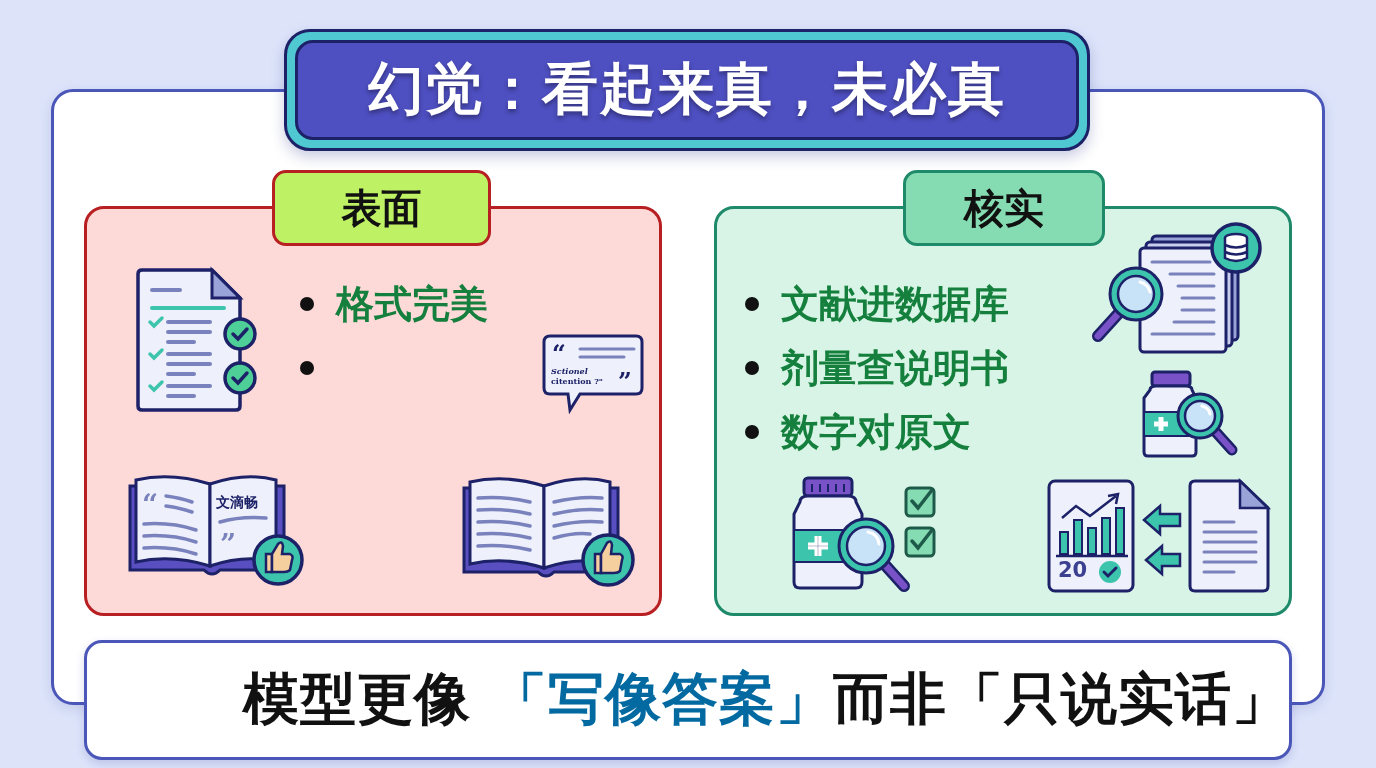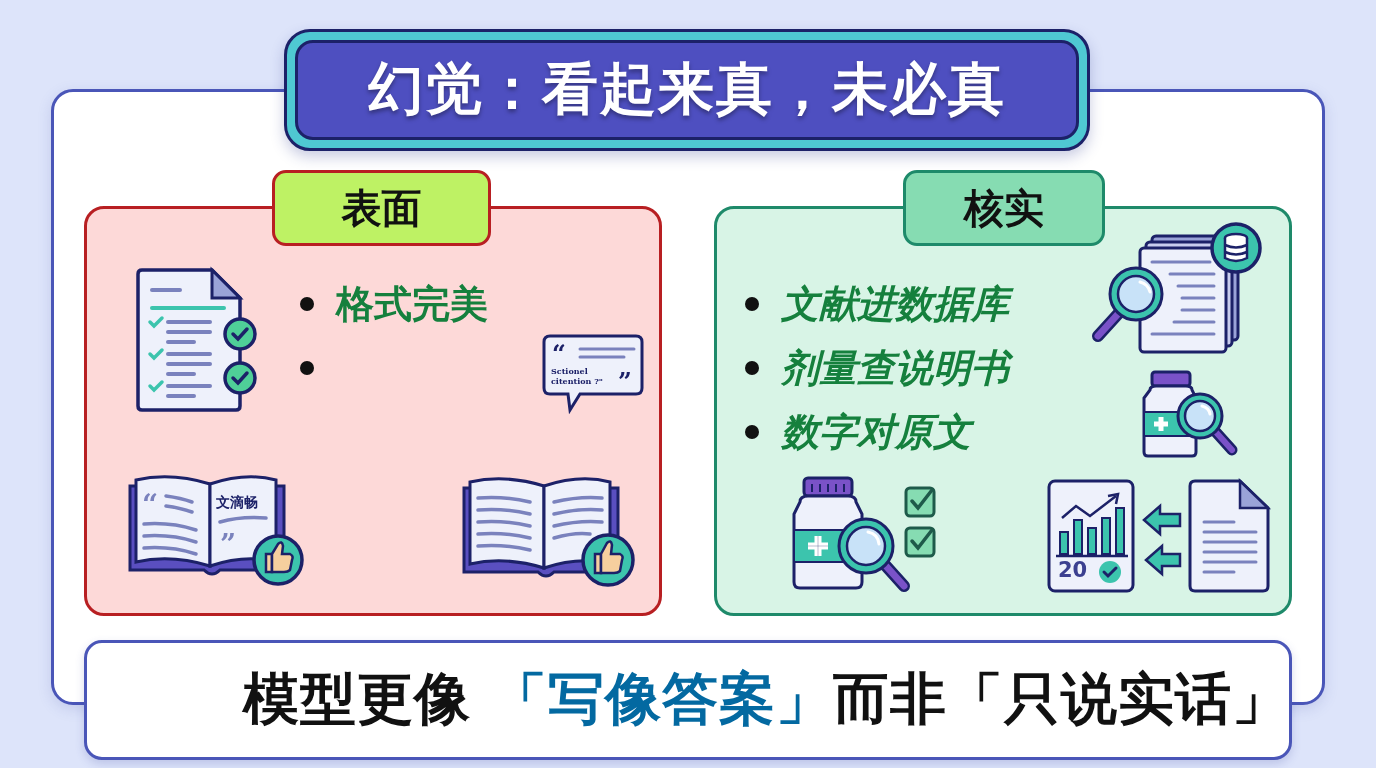--- a/index.html
+++ b/index.html
@@ -44,21 +44,21 @@
   .bullet-list { position: absolute; list-style: none; }
   .bullet-list li {
     font-size: 38px; font-weight: bold; color: #15803d; height: 64px;
     display: flex; align-items: center;
   }
   .bullet-list li .dot {
     width: 14px; height: 14px; background: #111; border-radius: 50%;
     margin-right: 22px; flex-shrink: 0;
   }
   .left-list { left: 300px; top: 272px; }
-  .right-list { left: 745px; top: 272px; font-style: italic; }
+  .right-list { left: 745px; top: 272px; }
   .icon { position: absolute; }
   .bottom-bar {
     position: absolute; left: 84px; top: 640px; width: 1208px; height: 120px;
     background: #ffffff; border: 3px solid #4a56b8; border-radius: 18px;
     box-shadow: 0 4px 10px rgba(60,70,160,0.2);
     display: flex; align-items: center; justify-content: flex-end;
     font-size: 56px; font-weight: bold; color: #111; letter-spacing: 1px;
   }
   .bottom-bar .hl { color: #0369a1; margin-left: 20px; }
 </style>
@@ -109,21 +109,21 @@
 </svg>
 
 <div class="icon" style="left:540px;top:332px;width:106px;height:82px;">
   <svg width="106" height="82" viewBox="0 0 106 82" style="position:absolute;left:0;top:0">
     <path d="M10 4 L96 4 Q102 4 102 10 L102 56 Q102 62 96 62 L40 62 L30 78 L28 62 L10 62 Q4 62 4 56 L4 10 Q4 4 10 4 Z" fill="#eef1fb" stroke="#1c2168" stroke-width="3"></path>
     <text x="12" y="30" font-size="24" font-weight="bold" fill="#1c2168" font-family="DejaVu Serif, serif">“</text>
     <line x1="40" y1="17" x2="94" y2="17" stroke="#7a82bd" stroke-width="3" stroke-linecap="round"></line>
     <line x1="40" y1="25" x2="84" y2="25" stroke="#7a82bd" stroke-width="3" stroke-linecap="round"></line>
     <text x="78" y="58" font-size="24" font-weight="bold" fill="#1c2168" font-family="DejaVu Serif, serif">”</text>
   </svg>
-  <span style="position:absolute;left:11px;top:34px;font-size:8px;color:#1c2168;font-family:'DejaVu Serif',serif;font-weight:bold;">Sctionel</span>
+  <span style="position:absolute;left:11px;top:34px;font-size:8px;color:#1c2168;font-family:'DejaVu Serif',serif;font-weight:bold;font-style:italic;">Sctionel</span>
   <span style="position:absolute;left:11px;top:44px;font-size:8px;color:#1c2168;font-family:'DejaVu Serif',serif;font-weight:bold;">citention ?"</span>
 </div>
 
 <div class="icon" style="left:126px;top:474px;width:182px;height:112px;">
   <svg width="182" height="112" viewBox="0 0 182 112" style="position:absolute;left:0;top:0">
     <path d="M4 12 L4 96 L78 96 Q86 104 94 96 L158 96 L158 12 Z" fill="#5a4fc0" stroke="#1c2168" stroke-width="3"></path>
     <path d="M10 6 Q45 -2 84 10 L84 92 Q45 80 10 88 Z" fill="#eef1fb" stroke="#1c2168" stroke-width="3"></path>
     <path d="M84 10 Q120 -2 150 6 L150 88 Q120 80 84 92 Z" fill="#eef1fb" stroke="#1c2168" stroke-width="3"></path>
     <text x="16" y="40" font-size="28" font-weight="bold" fill="#7a82bd" font-family="DejaVu Serif, serif">“</text>
     <path d="M40 22 Q55 24 66 28" stroke="#7a82bd" stroke-width="3.5" fill="none" stroke-linecap="round"></path>

